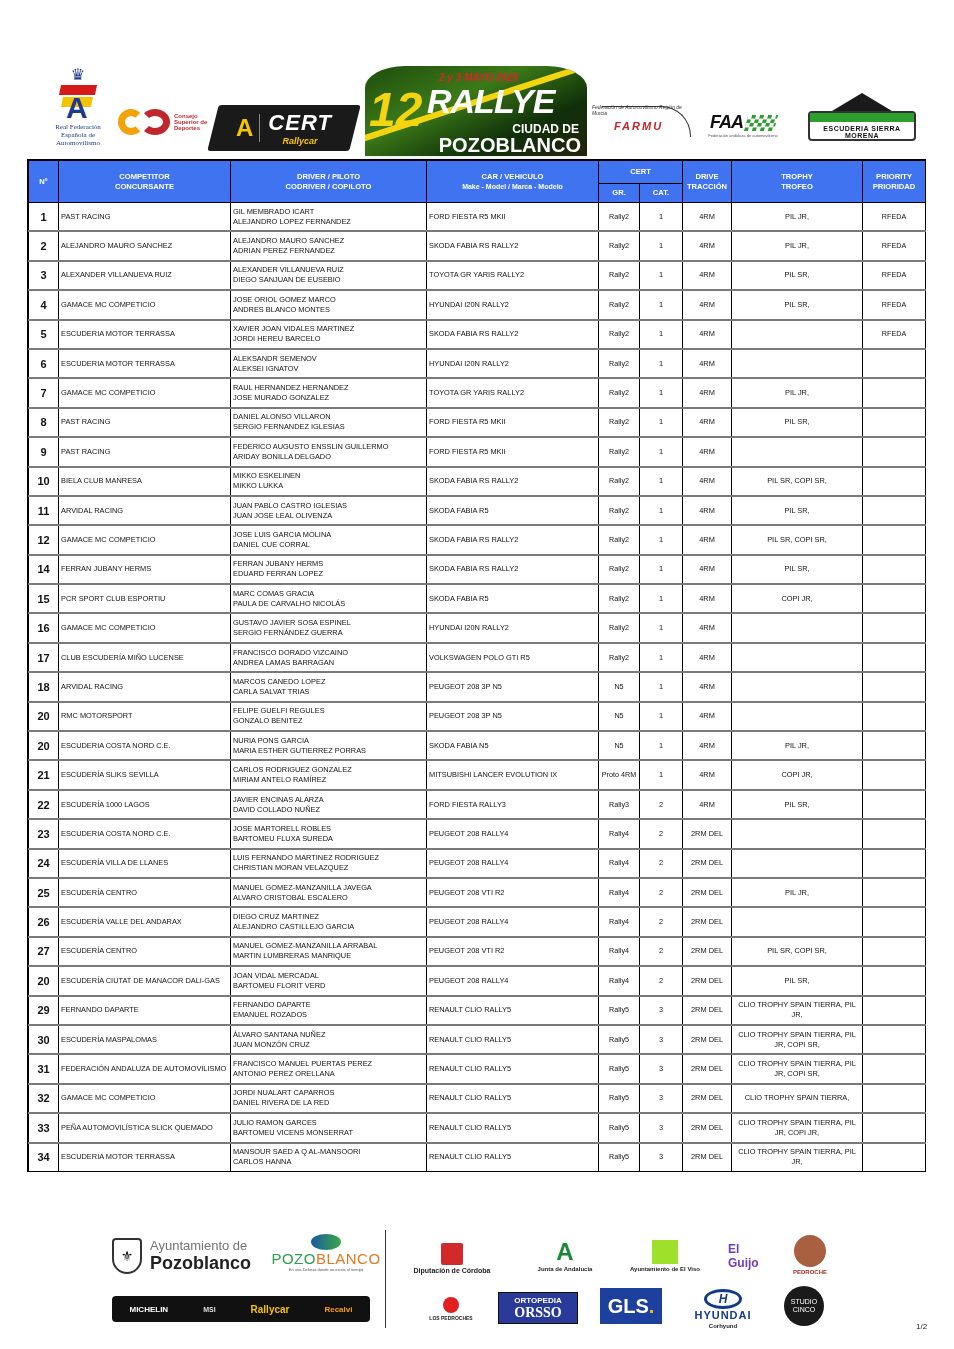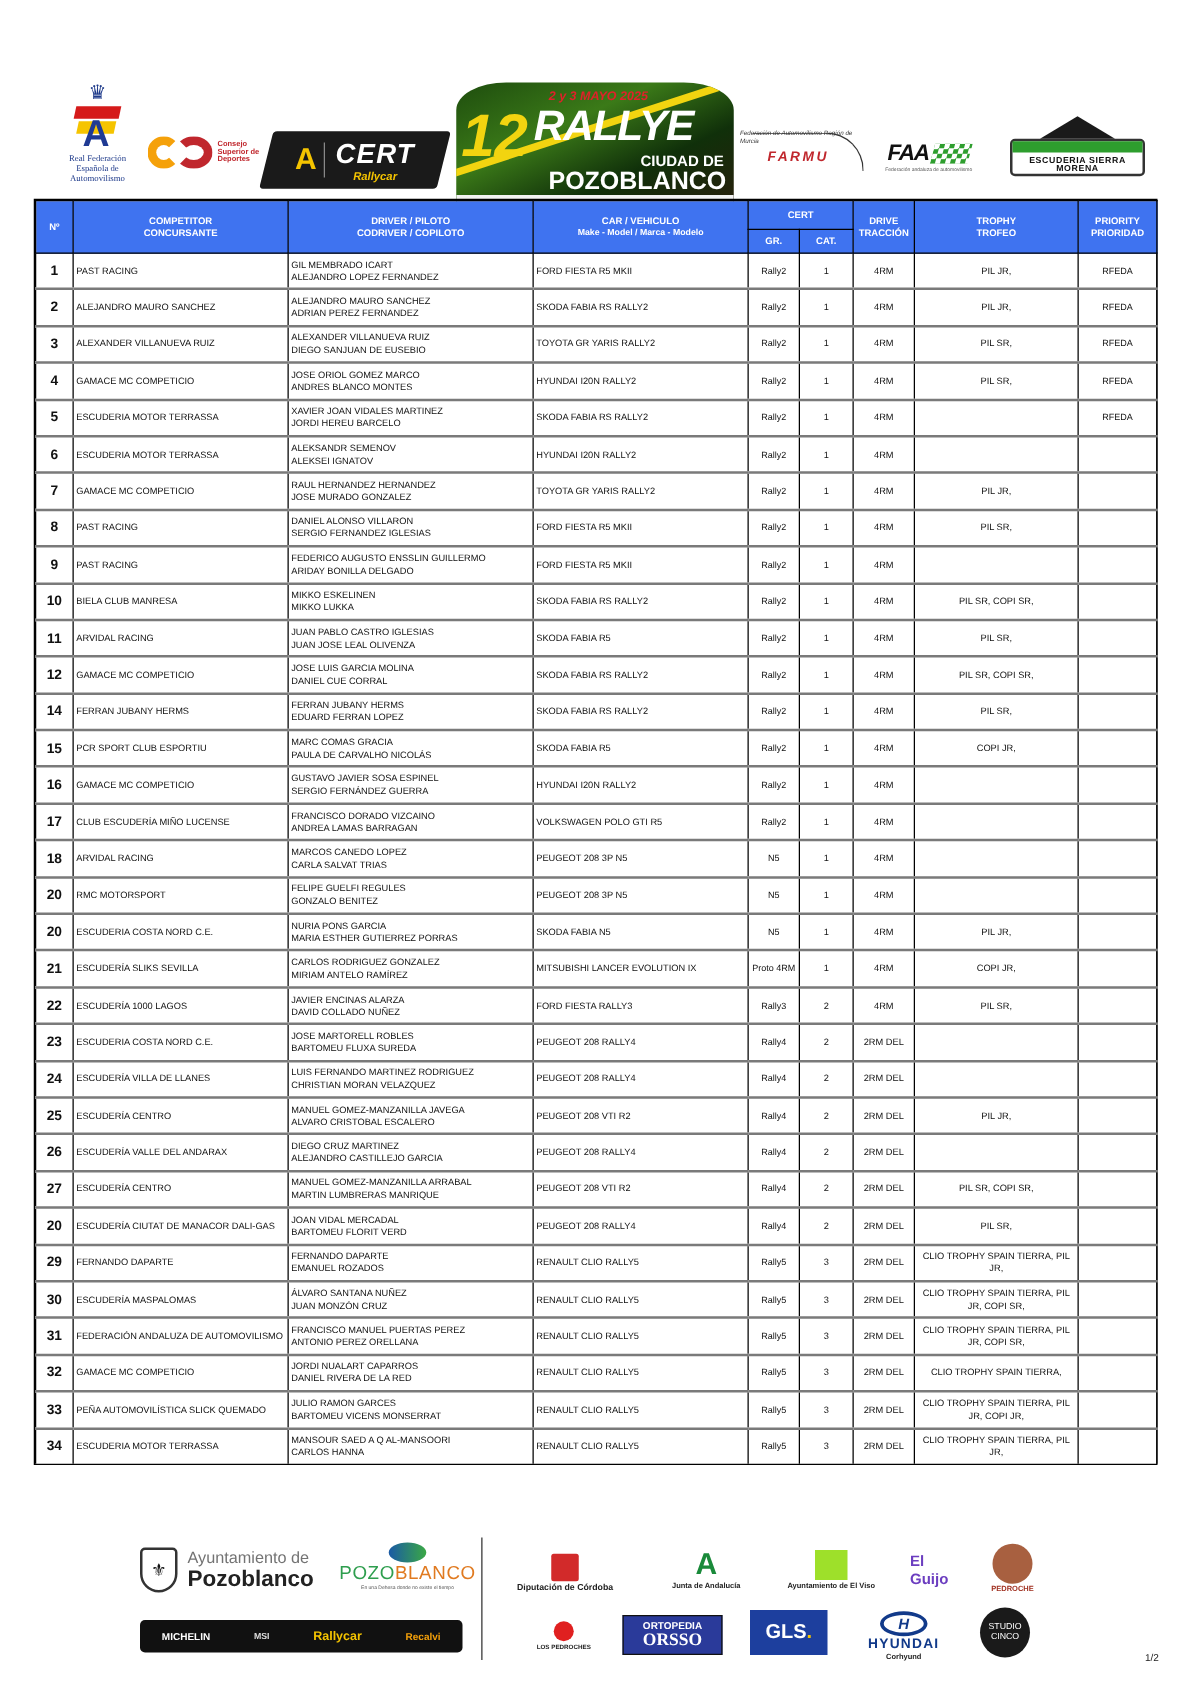--- a/index.html
+++ b/index.html
@@ -94,21 +94,21 @@
   .guijo .ic { font-size:12px; font-weight:bold; color:#6c3ec0; }
   .pedroche { left:788px; top:4px; width:44px; height:50px; }
   .pedroche .ic { width:32px; height:32px; border-radius:50%; background:#a86040; }
   .pedroche .cap { color:#a03020; }
   .pedroches { left:428px; top:60px; width:46px; height:46px; }
   .pedroches .ic { width:16px; height:16px; border-radius:50%; background:#e02020; }
   .orsso { left:498px; top:66px; width:78px; height:30px; background:#2a3a9a; border:1px solid #111; }
   .orsso .a { font-size:8px; color:#fff; font-weight:bold; }
   .orsso .b { font-size:14px; color:#fff; font-family:"Liberation Serif", serif; font-weight:bold; }
   .gls { left:600px; top:62px; width:62px; height:36px; background:#1d3f9e; }
-  .gls span { font-size:16px; font-weight:bold; color:#fff; }
+  .gls span { font-size:20px; font-weight:bold; color:#fff; }
   .gls span b { color:#f5c400; }
   .hyundai { left:688px; top:60px; width:70px; height:46px; }
   .hyundai .ic { width:38px; height:20px; border:3px solid #123a8a; border-radius:50%; box-sizing:border-box; font-size:12px; font-weight:bold; color:#123a8a; display:flex; align-items:center; justify-content:center; font-style:italic; }
   .hyundai .n { font-size:11px; font-weight:bold; color:#123a8a; letter-spacing:1px; }
   .hyundai .cap { font-size:6px; }
   .studio { left:784px; top:60px; width:40px; height:40px; border-radius:50%; background:#1a1a1a; }
   .studio span { color:#fff; font-size:7px; text-align:center; line-height:8px; }
 
   .page-num { position:absolute; left:916px; top:1322px; font-size:8px; color:#222; }
 </style>

